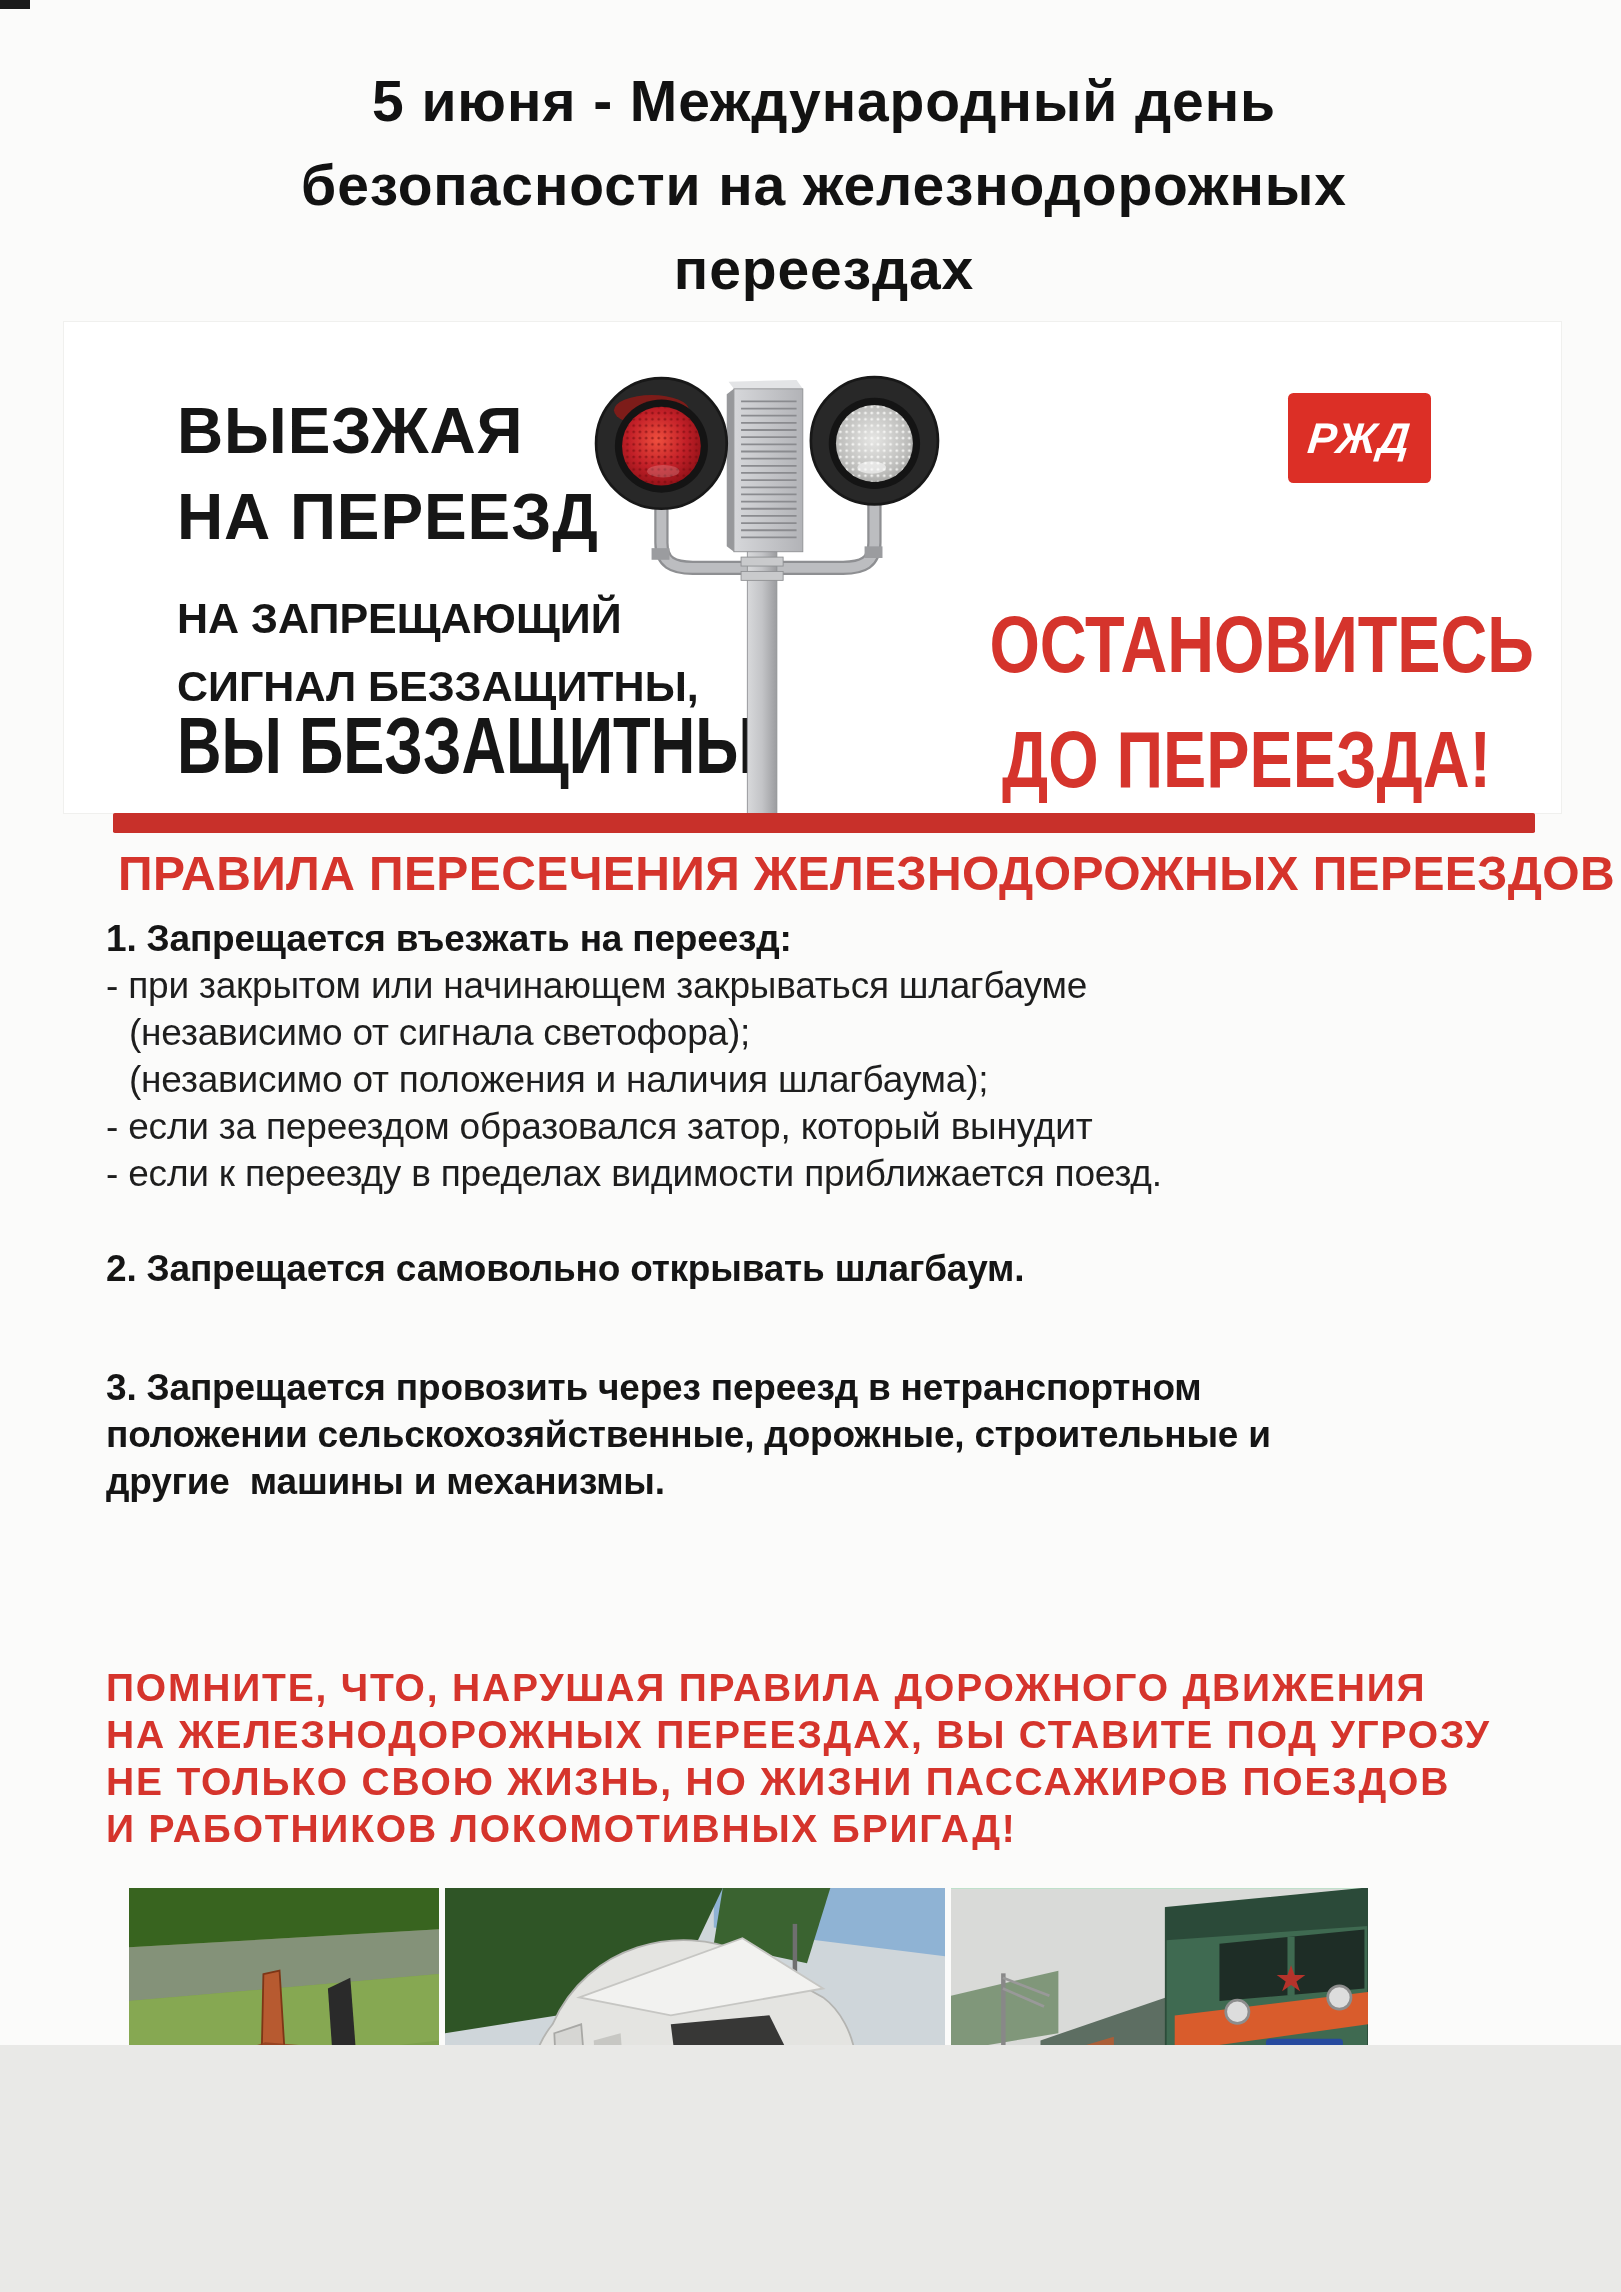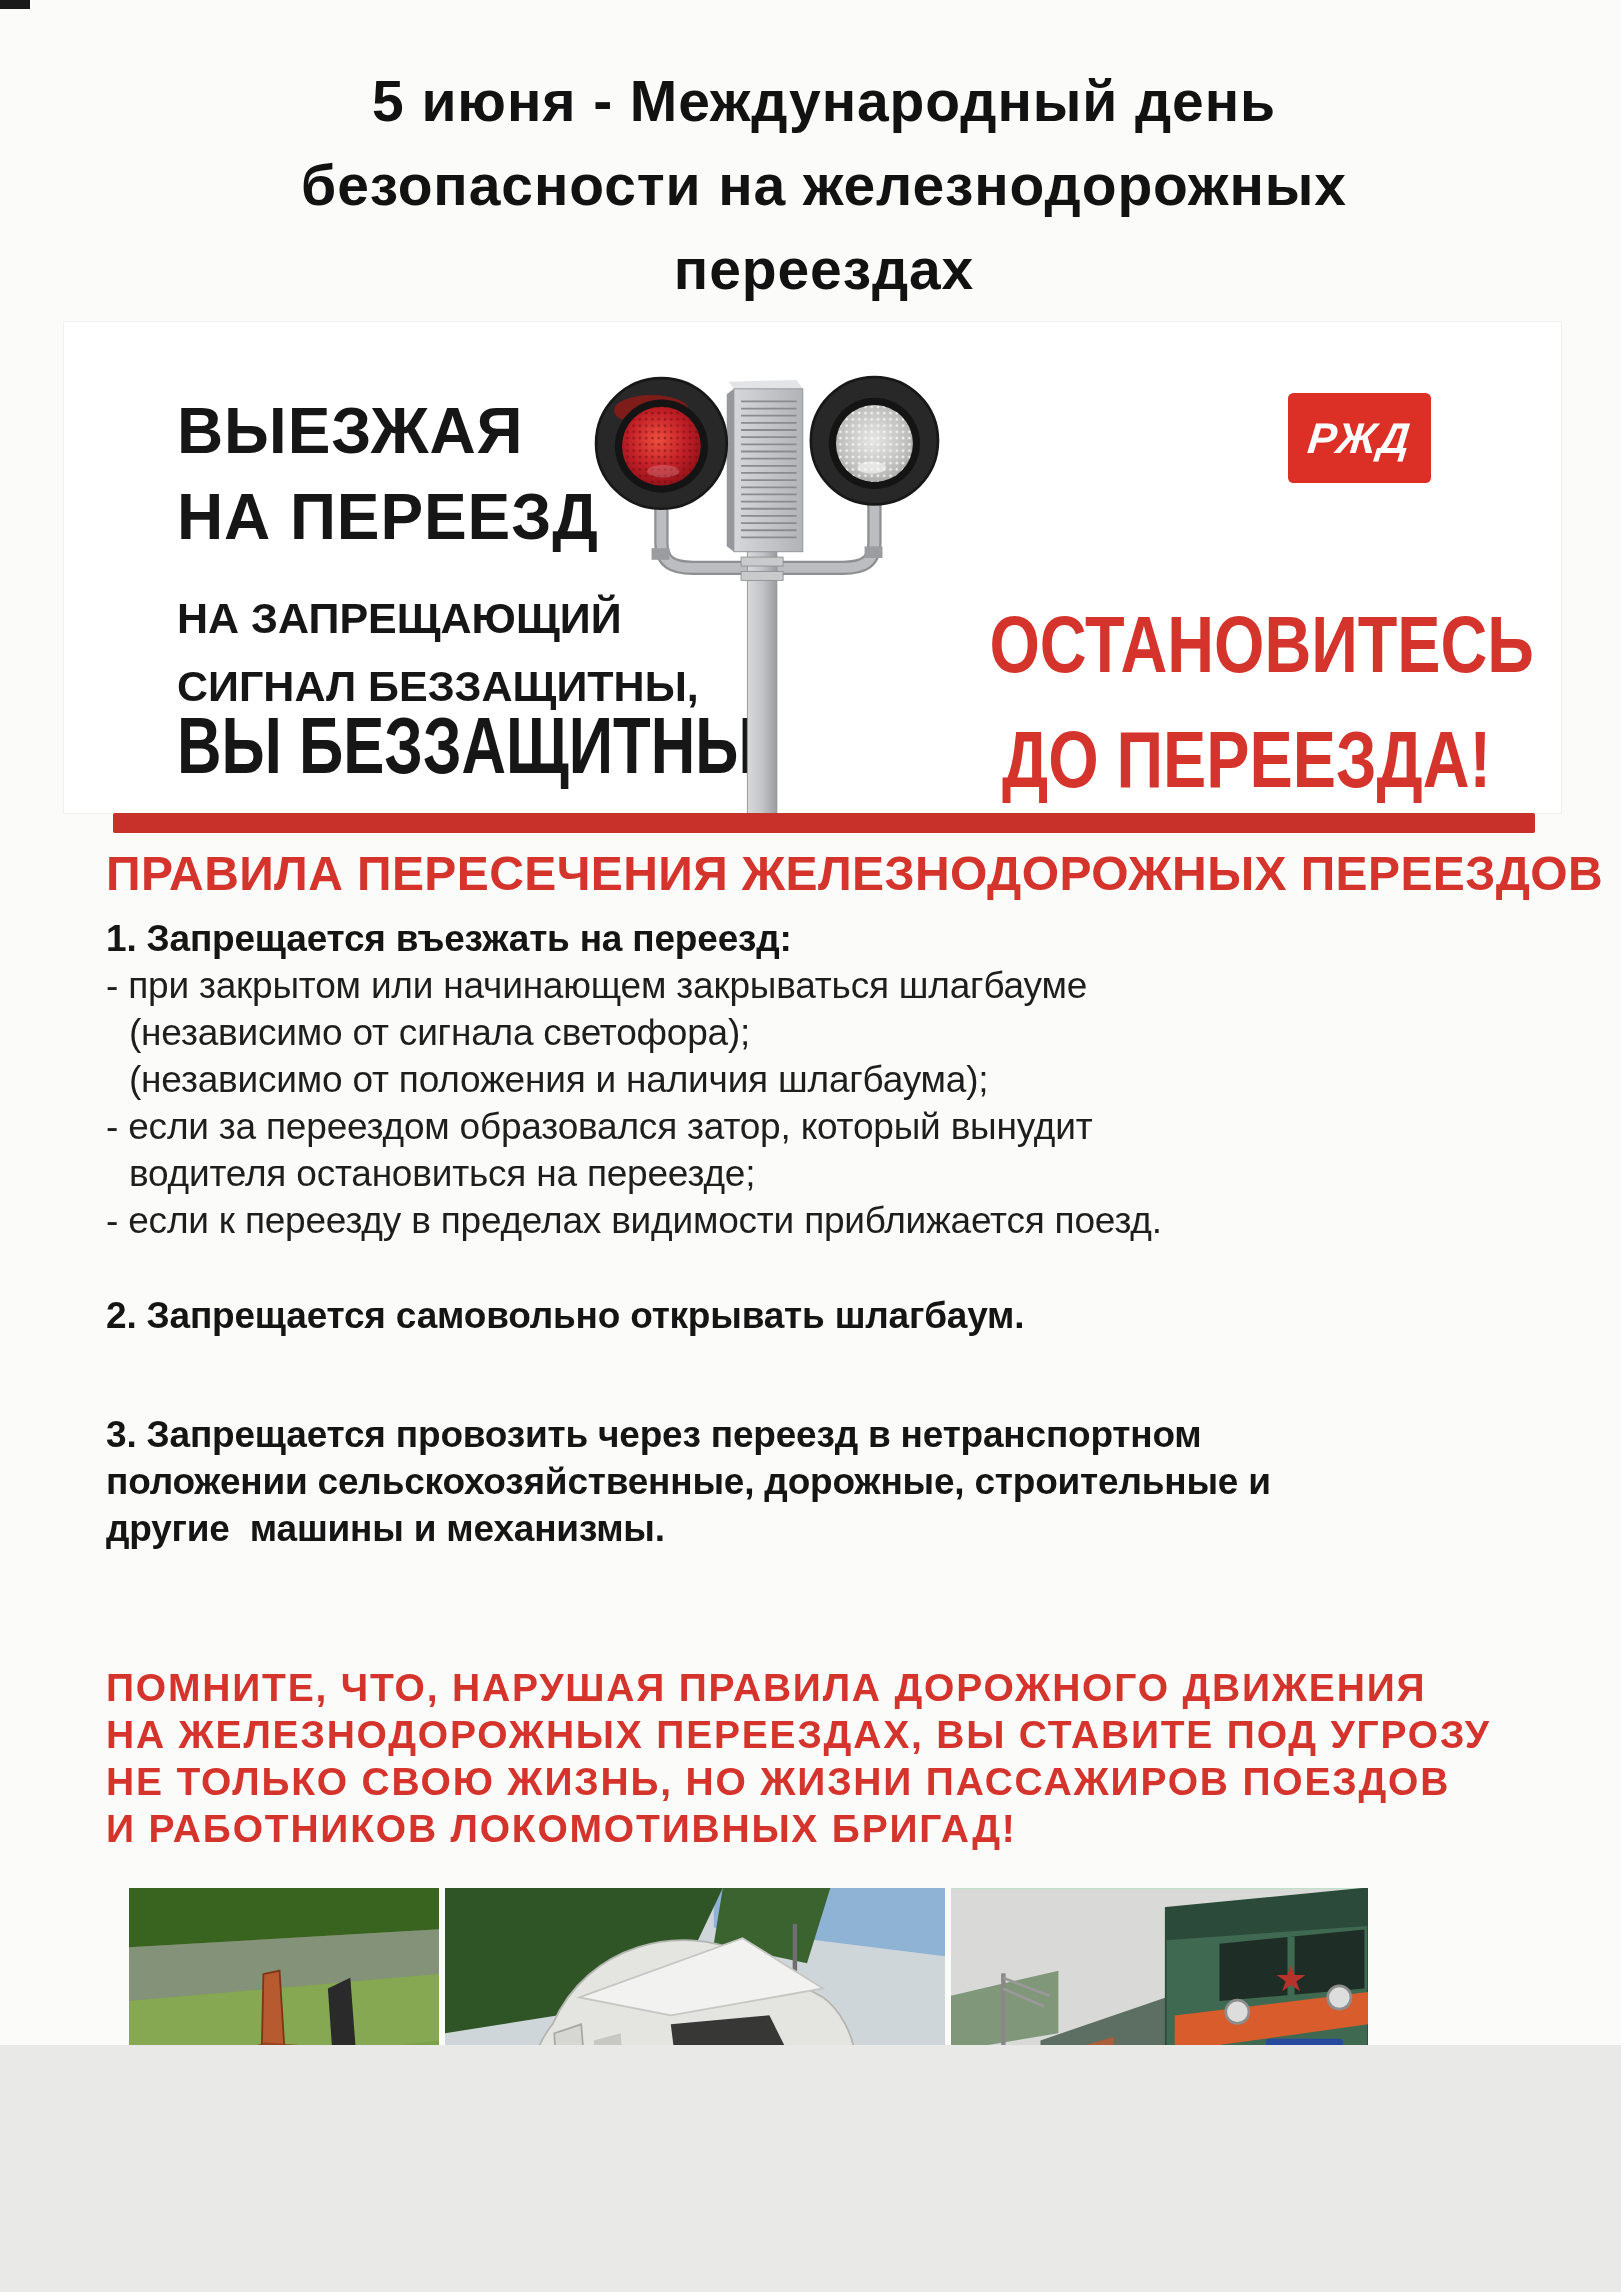--- a/index.html
+++ b/index.html
@@ -41,21 +41,21 @@
   .rzd-logo{
     left:1224px;top:71px;width:143px;height:90px;background:var(--logo-red);
     border-radius:5.4px;display:flex;align-items:center;justify-content:center;
   }
   .rzd-text{
     color:#ffffff;font-weight:700;font-style:italic;font-size:43px;letter-spacing:1.8px;
     transform:skewX(-6deg);
   }
   .divider{left:113px;top:813px;width:1422px;height:19.7px;background:var(--divider-red);border-radius:1.8px;}
   .rules-heading{
-    left:106px;top:846px;font-weight:700;font-size:48px;letter-spacing:0.4px;color:var(--red);white-space:nowrap;
+    left:118px;top:846px;font-weight:700;font-size:48px;letter-spacing:0.4px;color:var(--red);white-space:nowrap;
   }
   .rules{left:106px;top:915px;font-size:37px;line-height:47px;letter-spacing:-0.2px;color:#1e1e1e;}
   .rl{white-space:pre;}
   .rl.b{font-weight:700;color:#151515;}
   .rl.ind{padding-left:23px;}
   .rl.g1{margin-top:48px;}
   .rl.g2{margin-top:72px;}
   .warning{
     left:106px;top:1664px;font-weight:700;font-size:39px;line-height:47px;
     letter-spacing:1.8px;color:var(--red);white-space:nowrap;
@@ -175,21 +175,20 @@
   <div class="abs divider"></div>
 
   <div class="abs rules-heading">ПРАВИЛА ПЕРЕСЕЧЕНИЯ ЖЕЛЕЗНОДОРОЖНЫХ ПЕРЕЕЗДОВ</div>
 
   <div class="abs rules">
     <div class="rl b">1. Запрещается въезжать на переезд:</div>
     <div class="rl">- при закрытом или начинающем закрываться шлагбауме</div>
     <div class="rl ind">(независимо от сигнала светофора);</div>
     <div class="rl ind">(независимо от положения и наличия шлагбаума);</div>
     <div class="rl">- если за переездом образовался затор, который вынудит</div>
-    <div class="rl ind">водителя остановиться на переезде;</div>
     <div class="rl">- если к переезду в пределах видимости приближается поезд.</div>
     <div class="rl b g1">2. Запрещается самовольно открывать шлагбаум.</div>
     <div class="rl b g2">3. Запрещается провозить через переезд в нетранспортном</div>
     <div class="rl b">положении сельскохозяйственные, дорожные, строительные и</div>
     <div class="rl b">другие  машины и механизмы.</div>
   </div>
 
   <div class="abs warning">
     <div>ПОМНИТЕ, ЧТО, НАРУШАЯ ПРАВИЛА ДОРОЖНОГО ДВИЖЕНИЯ</div>
     <div>НА ЖЕЛЕЗНОДОРОЖНЫХ ПЕРЕЕЗДАХ, ВЫ СТАВИТЕ ПОД УГРОЗУ</div>

